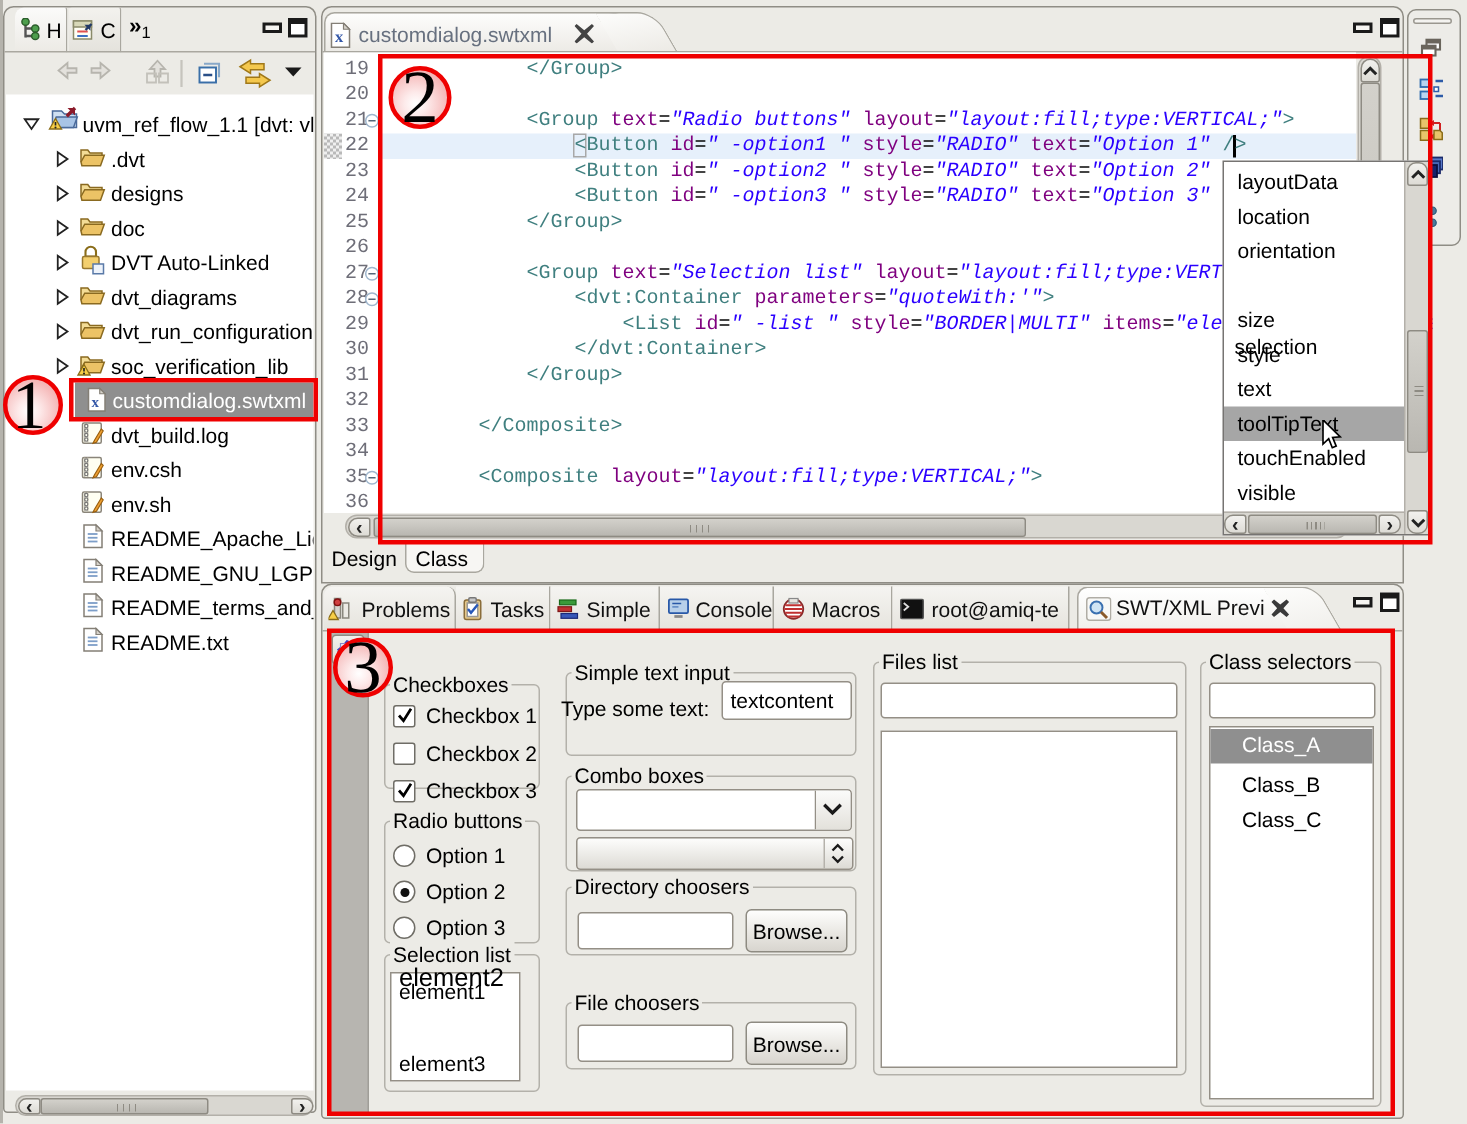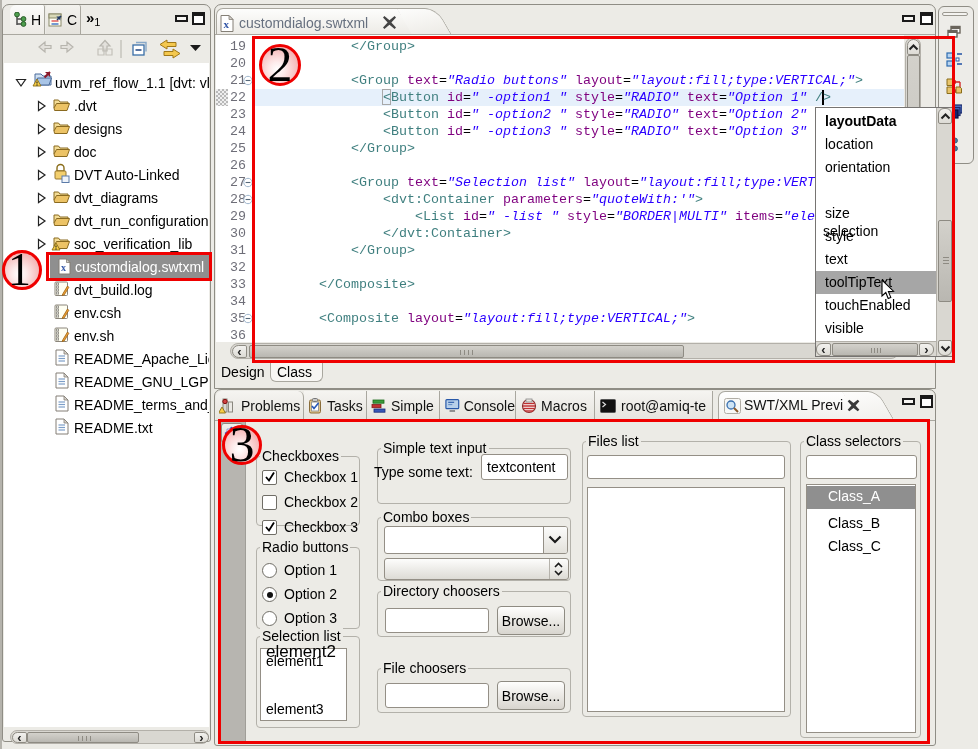--- a/index.html
+++ b/index.html
@@ -504,21 +504,21 @@
   </div>
 <div class="fld" style="left:806px;top:455px;width:111px;height:24px;"></div>
 <div class="lst" style="left:806px;top:484px;width:110px;height:249px;"></div>
 <div class="ab" style="left:807px;top:486px;width:108px;height:23px;background:#8f8f8f;"></div>
 <div class="tx" style="left:828px;top:488px;font-size:14px;color:#fff;">Class_A</div>
 <div class="tx" style="left:828px;top:515px;font-size:14px;">Class_B</div>
 <div class="tx" style="left:828px;top:538px;font-size:14px;">Class_C</div>
 
 <div class="ab" style="left:815px;top:107px;width:138px;height:250px;background:#fff;border:1px solid #767472;box-sizing:border-box;z-index:50;"></div>
 <div class="ab" style="left:816px;top:108px;z-index:51;font-size:14px;width:120px;">
-  <div class="tx" style="left:9px;top:5px;font-weight:bold;">layoutData</div>
+  <div class="tx" style="left:9px;top:5px;">layoutData</div>
   <div class="tx" style="left:9px;top:28px;">location</div>
   <div class="tx" style="left:9px;top:51px;">orientation</div>
   <div class="tx" style="left:7px;top:74px;margin-top:41px;">selection</div>
   <div class="tx" style="left:9px;top:97px;">size</div>
   <div class="tx" style="left:9px;top:120px;">style</div>
   <div class="tx" style="left:9px;top:143px;">text</div>
   <div class="ab" style="left:0px;top:163px;width:120px;height:23px;background:#a6a6a6;"></div>
   <div class="tx" style="left:9px;top:166px;">toolTipText</div>
   <div class="tx" style="left:9px;top:189px;">touchEnabled</div>
   <div class="tx" style="left:9px;top:212px;">visible</div>

